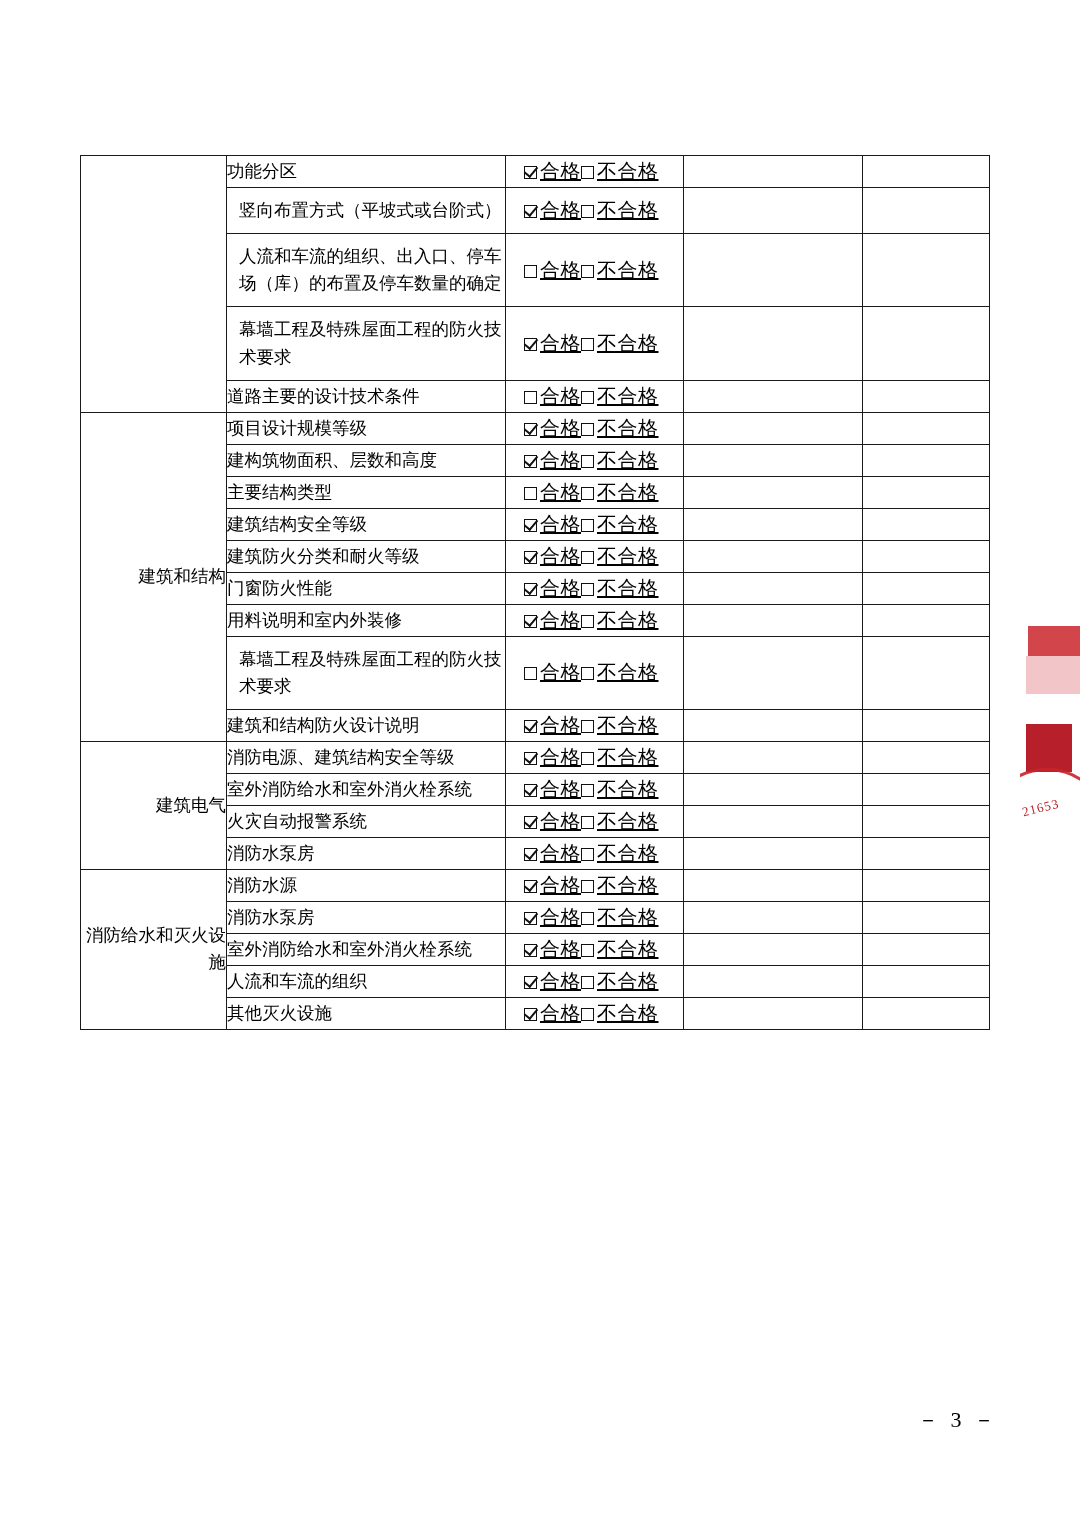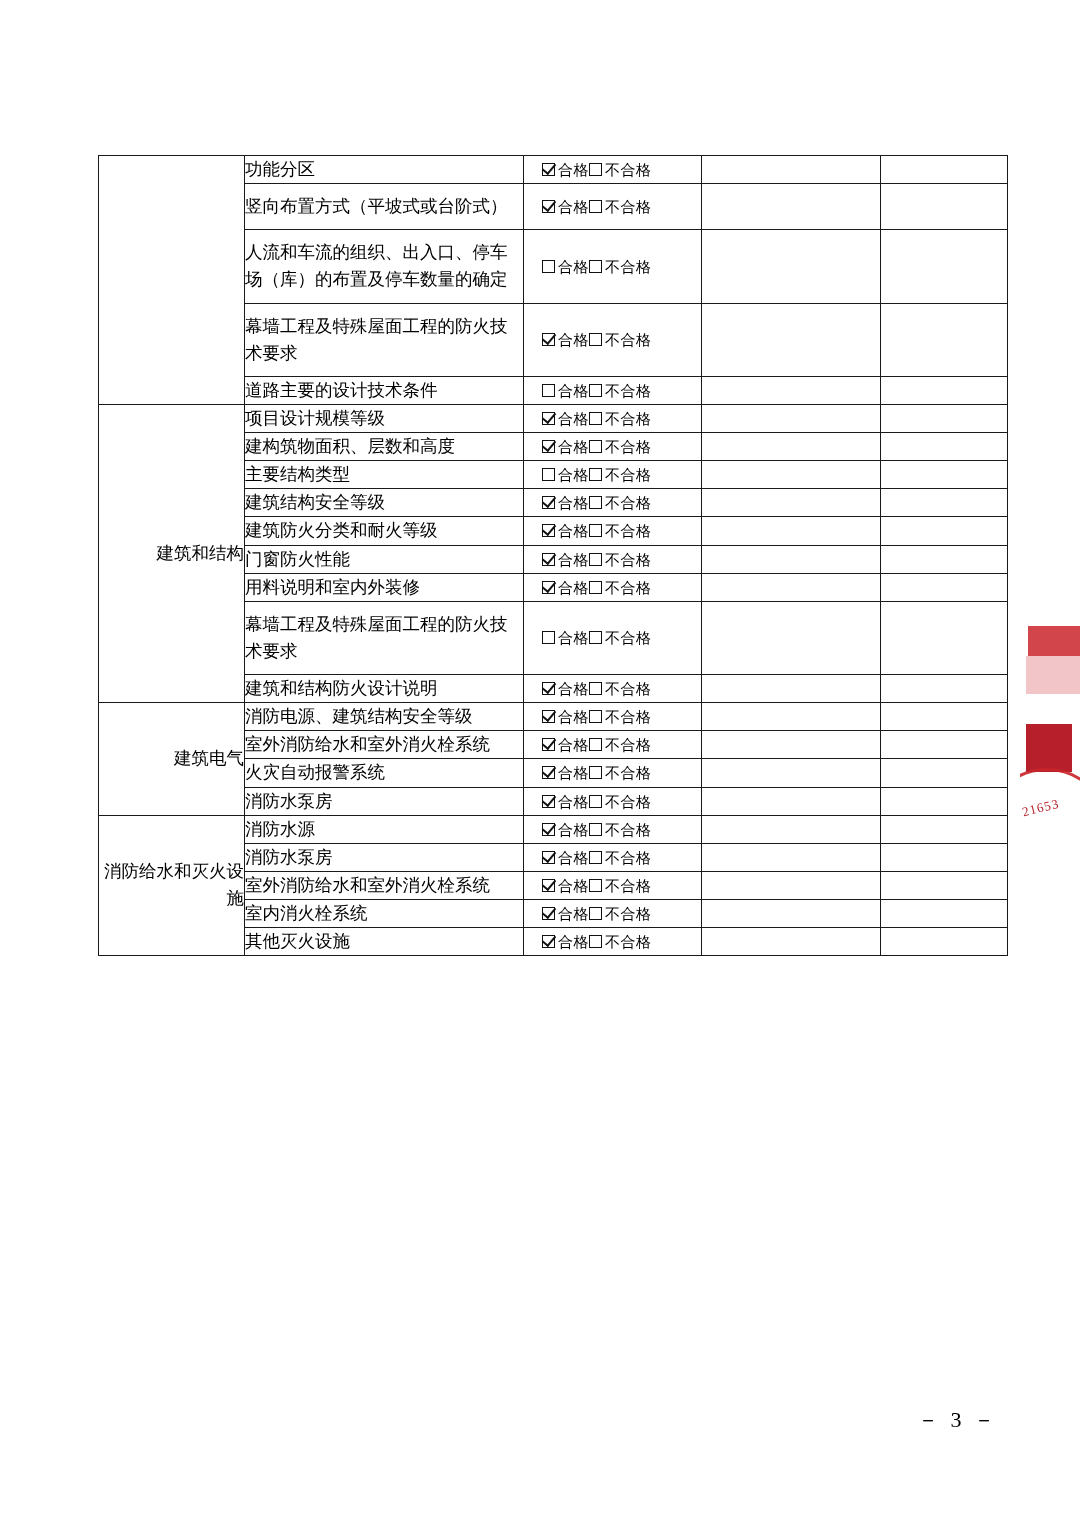--- a/index.html
+++ b/index.html
@@ -16,21 +16,21 @@
     overflow: hidden;
   }
   .page {
     position: absolute;
     left: 0; top: 0;
     width: 1080px;
     height: 1527px;
   }
   table.checklist {
     position: absolute;
-    left: 98px;
+    left: 80px;
     top: 155px;
     width: 908px;
     border-collapse: collapse;
     table-layout: fixed;
   }
   table.checklist td {
     border: 1px solid #1a1a1a;
     padding: 0;
     vertical-align: middle;
     font-size: 17.5px;
@@ -42,33 +42,35 @@
     padding: 4px 6px;
   }
   td.item {
     width: 278px;
     padding: 7px 10px 7px 12px;
     text-align: left;
   }
   td.item.tall {
     padding-top: 9px;
     padding-bottom: 9px;
+    padding-left: 12px;
   }
   td.result {
     width: 177px;
     padding: 6px 0 6px 0;
     text-align: left;
     white-space: nowrap;
   }
   td.blank1 { width: 178px; }
   td.blank2 { width: 126px; }
 
   .opt {
     display: inline-block;
-    font-size: 15px;
+    font-size: 20px;
+    text-decoration: underline;
   }
   .opt.pass { margin-left: 18px; }
   .opt.fail { }
   .box {
     display: inline-block;
     position: relative;
     width: 13px;
     height: 13px;
     border: 1.3px solid #111;
     vertical-align: -1px;
@@ -279,21 +281,21 @@
           <td class="blank1"></td>
           <td class="blank2"></td>
         </tr>
         <tr>
           <td class="item">室外消防给水和室外消火栓系统</td>
           <td class="result"><span class="opt pass"><span class="box checked"></span><span class="lbl">合格</span></span><span class="opt fail"><span class="box"></span><span class="lbl">不合格</span></span></td>
           <td class="blank1"></td>
           <td class="blank2"></td>
         </tr>
         <tr>
-          <td class="item">室内消火栓系统</td>
+          <td class="item">人流和车流的组织</td>
           <td class="result"><span class="opt pass"><span class="box checked"></span><span class="lbl">合格</span></span><span class="opt fail"><span class="box"></span><span class="lbl">不合格</span></span></td>
           <td class="blank1"></td>
           <td class="blank2"></td>
         </tr>
         <tr>
           <td class="item">其他灭火设施</td>
           <td class="result"><span class="opt pass"><span class="box checked"></span><span class="lbl">合格</span></span><span class="opt fail"><span class="box"></span><span class="lbl">不合格</span></span></td>
           <td class="blank1"></td>
           <td class="blank2"></td>
         </tr>

